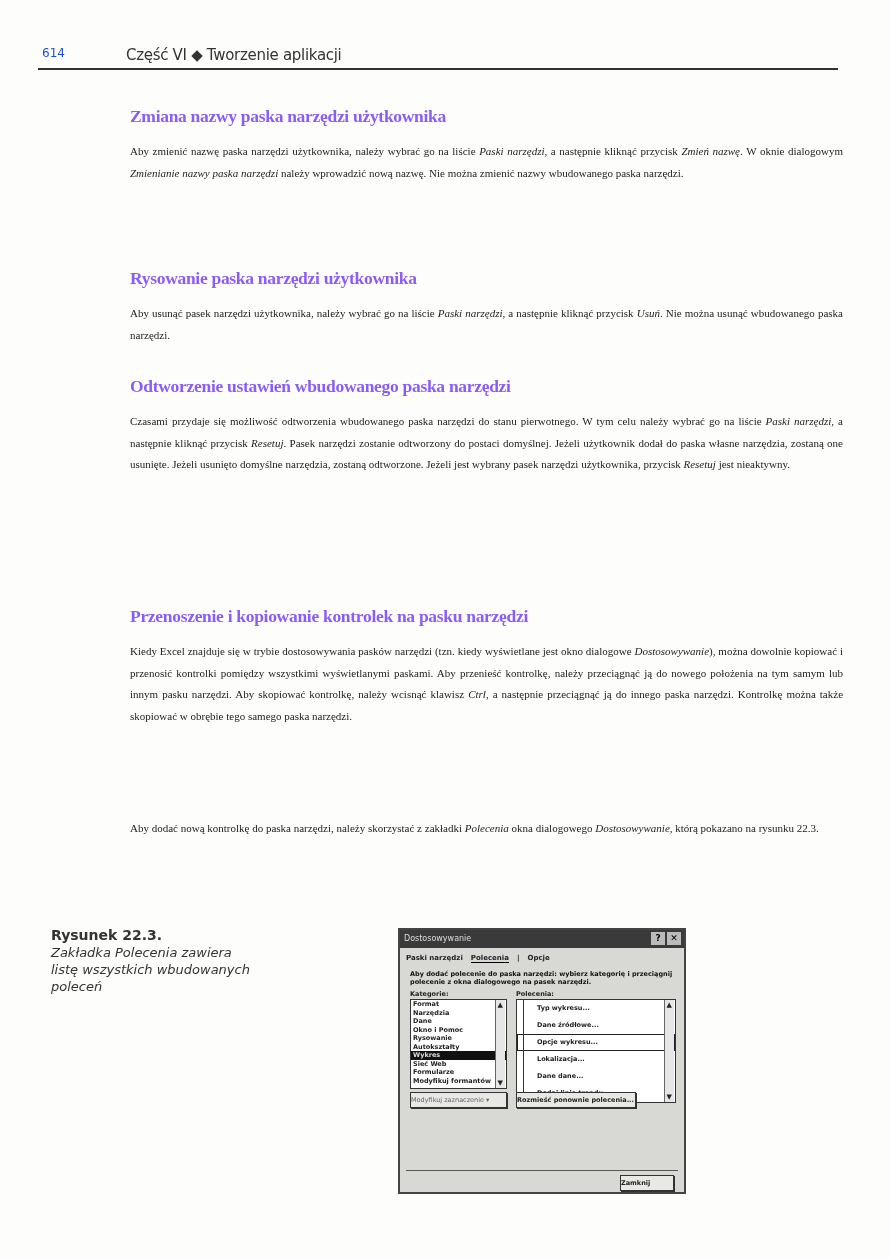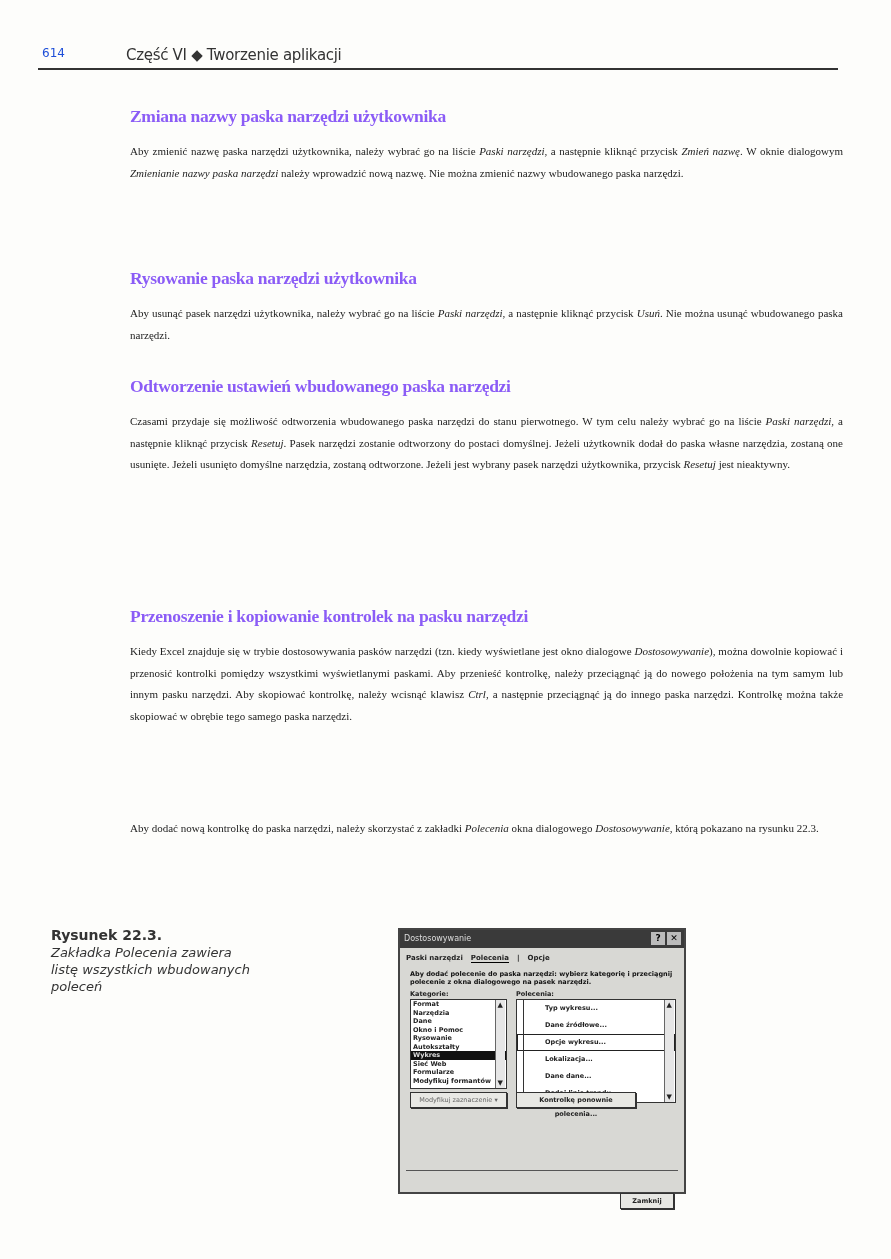--- a/index.html
+++ b/index.html
@@ -19,26 +19,26 @@
   .titlebar { height:18px; background:#3a3a3a; color:#ddd; font-size:8px; line-height:18px; padding-left:4px; position:relative; }
   .tb-btns { position:absolute; right:3px; top:2px; display:flex; gap:2px; }
   .tb-btn { width:14px; height:13px; background:#bbb; color:#000; font-size:9px; line-height:13px; text-align:center; font-weight:bold; }
   .tabs { position:absolute; left:6px; top:24px; display:flex; gap:8px; font-size:7px; font-weight:bold; }
   .tab.active { border-bottom:1px solid #000; }
   .inst { position:absolute; left:10px; top:40px; width:265px; font-size:6.5px; line-height:8px; font-weight:bold; color:#111; }
   .lbl { position:absolute; font-size:6.5px; font-weight:bold; }
   .listbox { position:absolute; background:#fff; border:1px solid #333; font-size:6.5px; font-weight:bold; overflow:hidden; }
   .listbox .row { height:8.5px; line-height:8.5px; padding-left:2px; white-space:nowrap; }
   .listbox .row.sel { background:#111; color:#ddd; }
-  .cmdrow { height:17px; line-height:17px; padding-left:28px; white-space:nowrap; position:relative; }
+  .cmdrow { height:17px; line-height:17px; padding-left:20px; white-space:nowrap; position:relative; }
   .cmdrow.focus { outline:1px solid #222; outline-offset:-1px; }
   .cmdicon { position:absolute; left:6px; top:0; width:4px; height:100%; border-left:1px solid #333; }
   .scroll { position:absolute; right:1px; width:9px; background:#e6e6e6; border-left:1px solid #666; }
   .arrow { position:absolute; right:2px; font-size:7px; }
-  .btn { position:absolute; height:14px; border:1px solid #333; background:#e8e8e4; font-size:6.5px; line-height:14px; text-align:center; font-weight:bold; box-shadow:1px 1px 0 #333; }
+  .btn { position:absolute; height:14px; border:1px solid #333; background:#e8e8e4; font-size:6.5px; line-height:14px; font-weight:bold; box-shadow:1px 1px 0 #333; }
   .sep { position:absolute; left:6px; right:6px; top:240px; border-top:1px solid #555; }
 </style>
 </head>
 <body>
 
 <div class="header">
   <span class="page-num">614</span>
   <span class="running-title">Część VI ◆ Tworzenie aplikacji</span>
 </div>
 
@@ -115,16 +115,16 @@
         <div class="cmdrow"><span class="cmdicon"></span><span>Dane dane...</span></div>
         <div class="cmdrow"><span class="cmdicon"></span><span>Dodaj linię trendu...</span></div>
       </div>
     <div class="scroll" style="top:0;height:102px;">
       <span class="arrow" style="top:1px;">▲</span>
       <span class="arrow" style="bottom:1px;">▼</span>
     </div>
   </div>
 
   <div class="btn" style="left:10px;top:162px;width:95px;color:#666;font-weight:normal;">Modyfikuj zaznaczenie ▾</div>
-  <div class="btn" style="left:116px;top:162px;width:118px;">Kontrolkę ponownie polecenia...</div>
+  <div class="btn" style="left:116px;top:162px;width:118px;">Rozmieść ponownie polecenia...</div>
   <div class="sep"></div>
-  <div class="btn" style="right:10px;top:263px;width:52px;margin-left:36px;">Zamknij</div>
+  <div class="btn" style="right:10px;top:245px;width:52px;margin-left:36px;">Zamknij</div>
 </div>
 
 </body></html>

